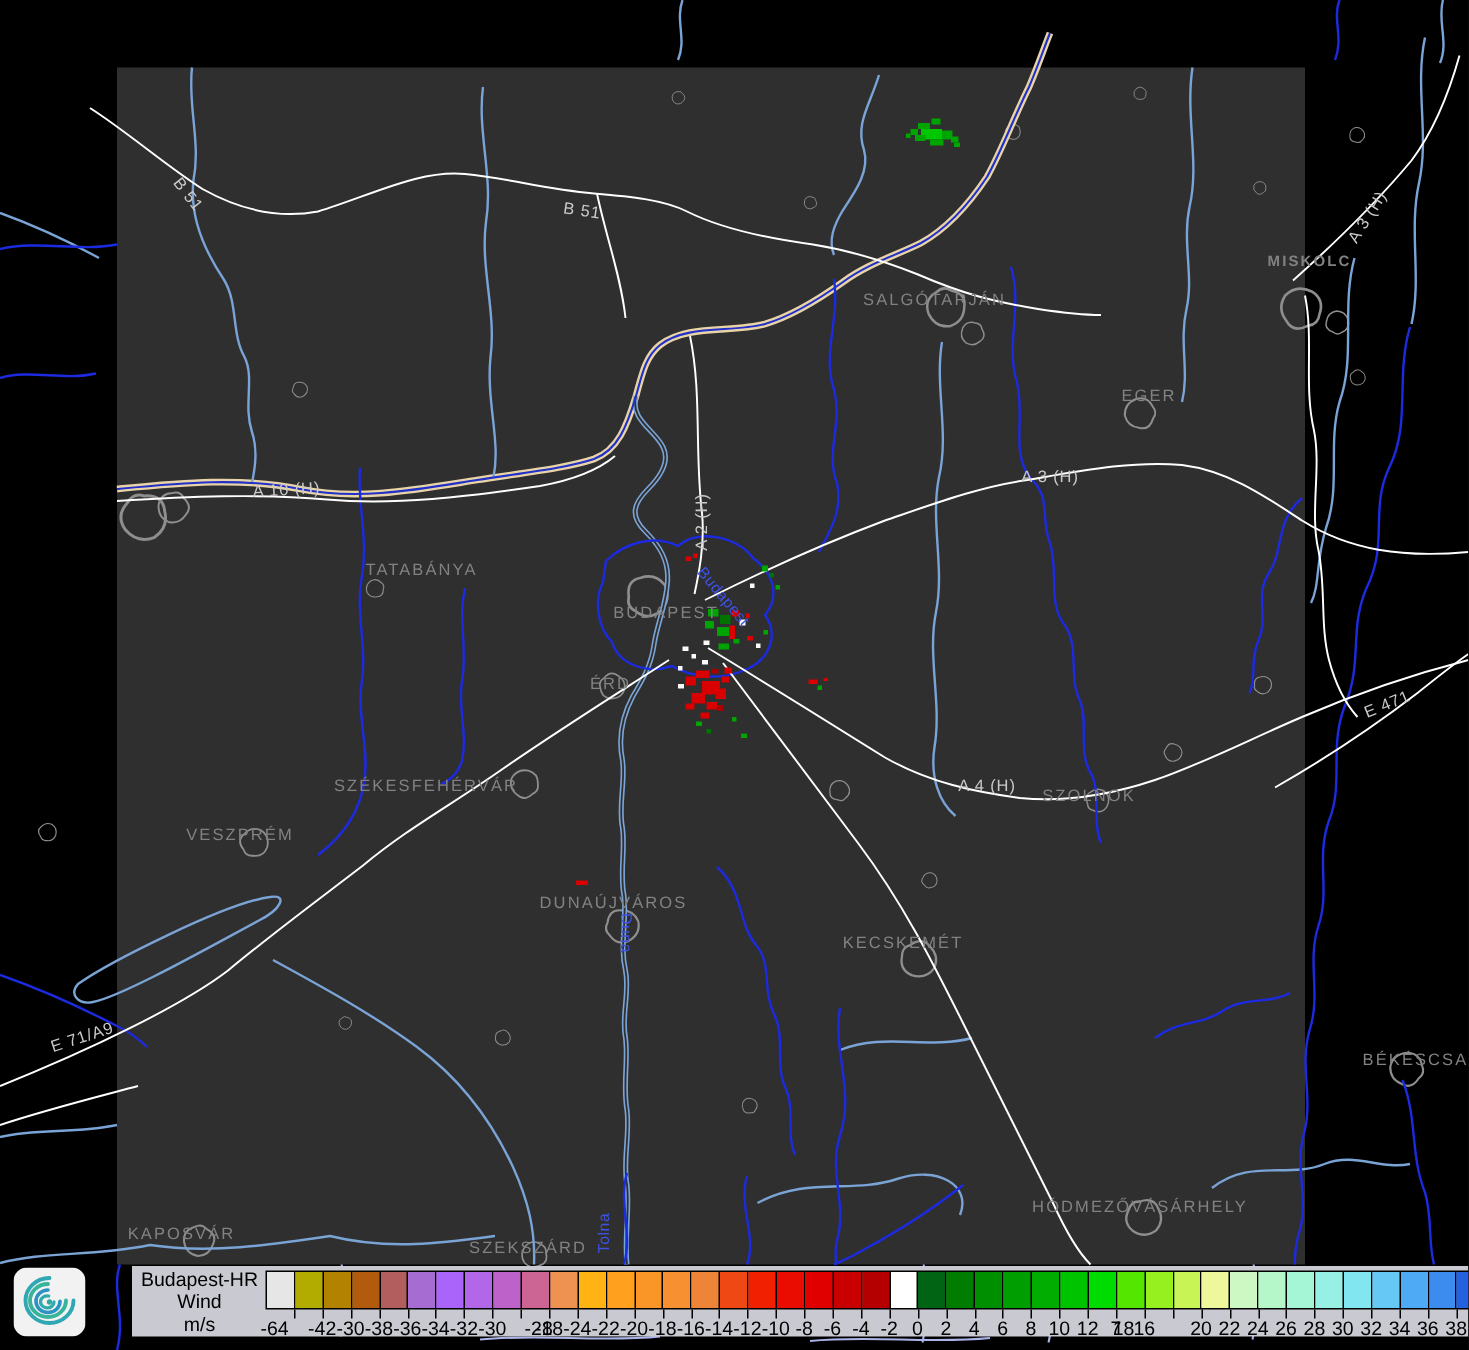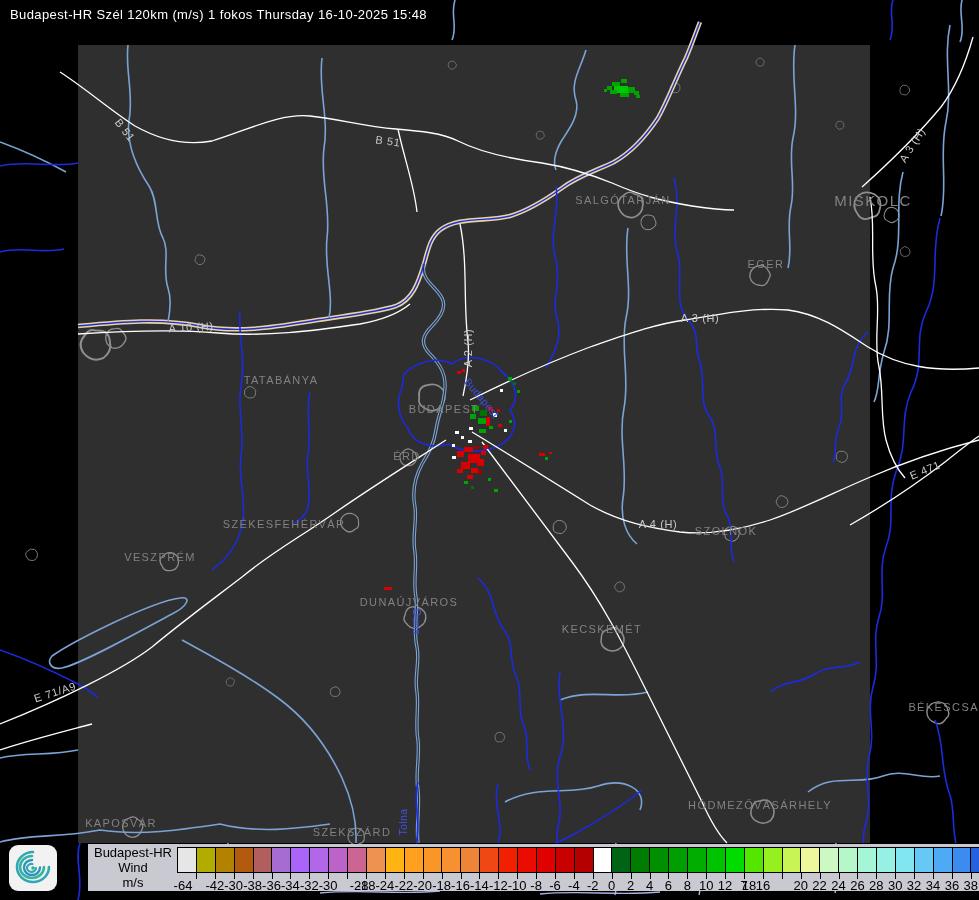--- a/index.html
+++ b/index.html
@@ -202,21 +202,21 @@
       <div class="echo" style="left: 471px; top: 486px; width: 3px; height: 3px; background: rgb(0, 116, 0);"></div>
       <div class="echo" style="left: 488px; top: 478px; width: 3px; height: 3px; background: rgb(0, 164, 0);"></div>
       <div class="echo" style="left: 494px; top: 489px; width: 4px; height: 3px; background: rgb(0, 164, 0);"></div>
       <div class="echo" style="left: 539px; top: 453px; width: 6px; height: 3px; background: rgb(216, 0, 0);"></div>
       <div class="echo" style="left: 545px; top: 457px; width: 3px; height: 3px; background: rgb(0, 164, 0);"></div>
       <div class="echo" style="left: 549px; top: 452px; width: 3px; height: 2px; background: rgb(216, 0, 0);"></div>
       <div class="echo" style="left: 384px; top: 587px; width: 8px; height: 3px; background: rgb(216, 0, 0);"></div>
     </div>
   <div id="label-layer">
       <span class="maplabel" style="left: 623px; top: 200px; color: rgb(130, 130, 130); font-size: 11px; letter-spacing: 1.4px; transform: translate(-50%, -50%) rotate(0deg);">SALGÓTARJÁN</span>
-      <span class="maplabel" style="left: 873px; top: 200px; color: rgb(130, 130, 130); font-size: 15px; letter-spacing: 1.4px; transform: translate(-50%, -50%) rotate(0deg);">MISKOLC</span>
+      <span class="maplabel" style="left: 873px; top: 175px; color: rgb(130, 130, 130); font-size: 10px; letter-spacing: 1.4px; transform: translate(-50%, -50%) rotate(0deg); font-weight: bold;">MISKOLC</span>
       <span class="maplabel" style="left: 766px; top: 264px; color: rgb(130, 130, 130); font-size: 11px; letter-spacing: 1.4px; transform: translate(-50%, -50%) rotate(0deg);">EGER</span>
       <span class="maplabel" style="left: 281px; top: 380px; color: rgb(130, 130, 130); font-size: 11px; letter-spacing: 1.4px; transform: translate(-50%, -50%) rotate(0deg);">TATABÁNYA</span>
       <span class="maplabel" style="left: 444px; top: 409px; color: rgb(130, 130, 130); font-size: 11px; letter-spacing: 1.4px; transform: translate(-50%, -50%) rotate(0deg);">BUDAPEST</span>
       <span class="maplabel" style="left: 407px; top: 456px; color: rgb(130, 130, 130); font-size: 11px; letter-spacing: 1.4px; transform: translate(-50%, -50%) rotate(0deg);">ÉRD</span>
       <span class="maplabel" style="left: 284px; top: 524px; color: rgb(130, 130, 130); font-size: 11px; letter-spacing: 1.4px; transform: translate(-50%, -50%) rotate(0deg);">SZÉKESFEHÉRVÁR</span>
       <span class="maplabel" style="left: 160px; top: 557px; color: rgb(130, 130, 130); font-size: 11px; letter-spacing: 1.4px; transform: translate(-50%, -50%) rotate(0deg);">VESZPRÉM</span>
       <span class="maplabel" style="left: 409px; top: 602px; color: rgb(130, 130, 130); font-size: 11px; letter-spacing: 1.4px; transform: translate(-50%, -50%) rotate(0deg);">DUNAÚJVÁROS</span>
       <span class="maplabel" style="left: 602px; top: 629px; color: rgb(130, 130, 130); font-size: 11px; letter-spacing: 1.4px; transform: translate(-50%, -50%) rotate(0deg);">KECSKEMÉT</span>
       <span class="maplabel" style="left: 726px; top: 531px; color: rgb(130, 130, 130); font-size: 11px; letter-spacing: 1.4px; transform: translate(-50%, -50%) rotate(0deg);">SZOLNOK</span>
       <span class="maplabel" style="left: 760px; top: 805px; color: rgb(130, 130, 130); font-size: 11px; letter-spacing: 1.4px; transform: translate(-50%, -50%) rotate(0deg);">HÓDMEZŐVÁSÁRHELY</span>
@@ -230,21 +230,20 @@
       <span class="maplabel" style="left: 700px; top: 318px; color: rgb(201, 201, 201); font-size: 11px; letter-spacing: 0.6px; transform: translate(-50%, -50%) rotate(0deg);">A 3 (H)</span>
       <span class="maplabel" style="left: 912px; top: 145px; color: rgb(201, 201, 201); font-size: 11px; letter-spacing: 0.6px; transform: translate(-50%, -50%) rotate(-58deg);">A 3 (H)</span>
       <span class="maplabel" style="left: 658px; top: 524px; color: rgb(201, 201, 201); font-size: 11px; letter-spacing: 0.6px; transform: translate(-50%, -50%) rotate(0deg);">A 4 (H)</span>
       <span class="maplabel" style="left: 925px; top: 470px; color: rgb(201, 201, 201); font-size: 11px; letter-spacing: 0.6px; transform: translate(-50%, -50%) rotate(-22deg);">E 471</span>
       <span class="maplabel" style="left: 55px; top: 692px; color: rgb(201, 201, 201); font-size: 11px; letter-spacing: 0.6px; transform: translate(-50%, -50%) rotate(-18deg);">E 71/A9</span>
       <span class="maplabel" style="left: 482px; top: 398px; color: rgb(63, 82, 230); font-size: 10.5px; letter-spacing: 0.4px; transform: translate(-50%, -50%) rotate(50deg);">Budapest</span>
       <span class="maplabel" style="left: 417px; top: 622px; color: rgb(63, 82, 230); font-size: 10.5px; letter-spacing: 0.4px; transform: translate(-50%, -50%) rotate(90deg);">Duna</span>
       <span class="maplabel" style="left: 403px; top: 822px; color: rgb(63, 82, 230); font-size: 10.5px; letter-spacing: 0.4px; transform: translate(-50%, -50%) rotate(-90deg);">Tolna</span>
     </div>
 
-  <div id="title">Budapest-HR Szél 120km (m/s) 1 fokos Thursday 16-10-2025 15:48</div>
 
   <div id="legend">
     <div id="legend-panel"></div>
 
     <svg id="logo" viewBox="0 0 48 46">
       <rect x="0" y="0" width="48" height="46" rx="9" fill="#f2f2f2"></rect>
       <g fill="none" stroke-linecap="round">
         <path d="M 24,7 A 16,15 0 1 0 40,22" stroke="#2fa8b4" stroke-width="2.6"></path>
         <path d="M 23,11 A 12,11 0 1 0 35,22" stroke="#38b49c" stroke-width="2.6"></path>
         <path d="M 23,15 A 8,7.5 0 1 0 31,22.5" stroke="#2b93c4" stroke-width="2.4"></path>

